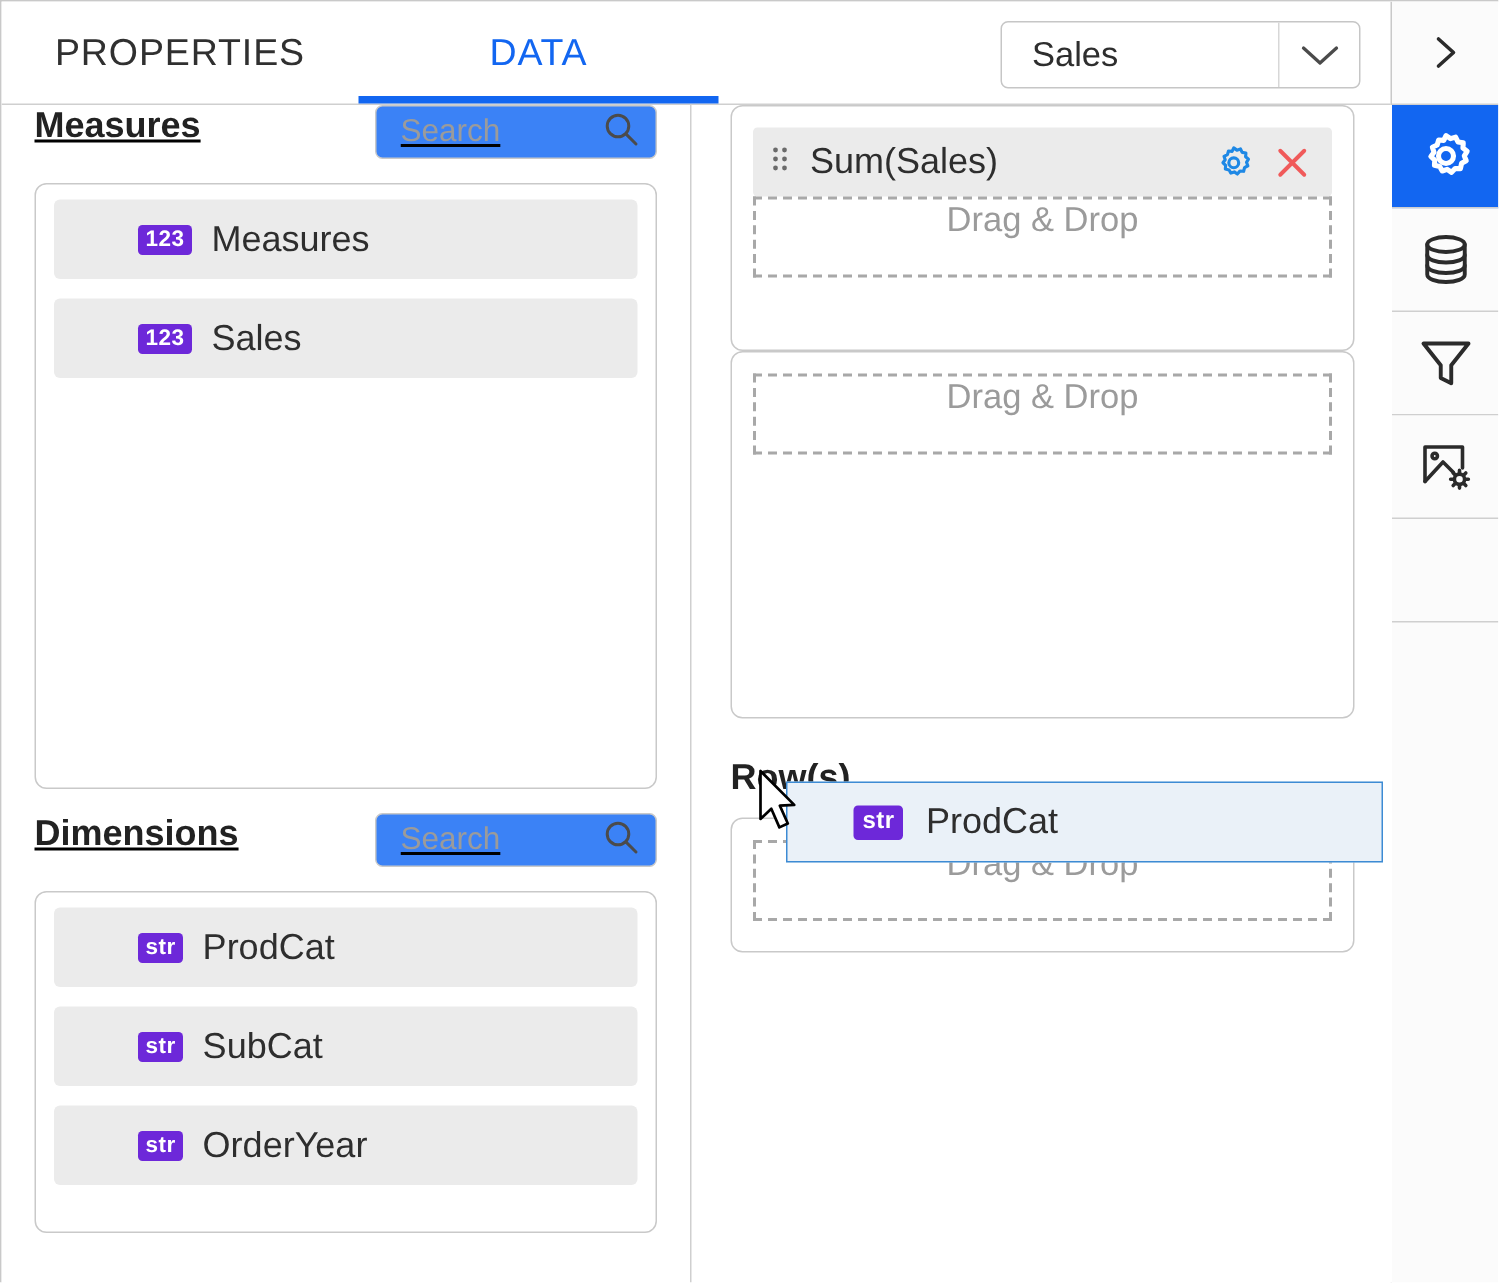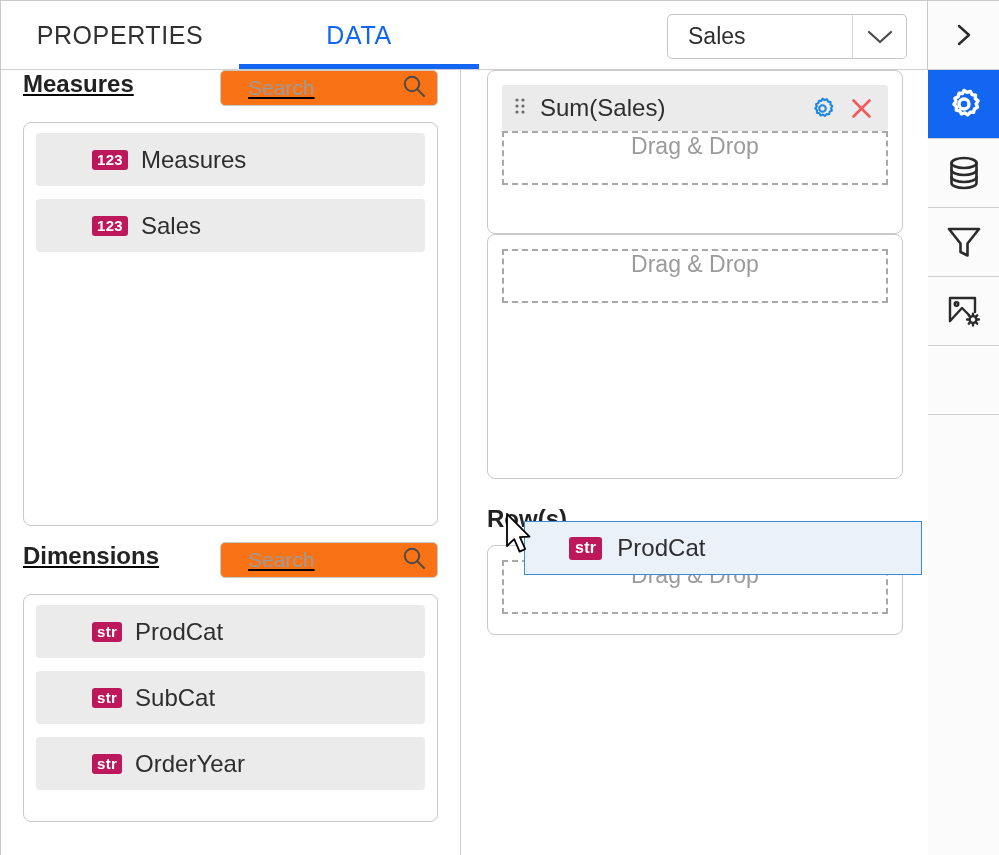--- a/index.html
+++ b/index.html
@@ -95,26 +95,26 @@
     padding: 0 22px;
     height: 46px;
     text-decoration: underline;
   }
   .section-title {
     font-size: 24px; font-weight: bold; color: #222222;
     white-space: nowrap;
   }
   .search-box {
     margin-left: auto;
-    width: 218px; height: 36px;
+    width: 188px; height: 36px;
     border: 1px solid #c9c9c9;
     border-radius: 5px;
-    background: #f97316;
+    background: #3b82f6;
     display: flex; align-items: center;
-    padding: 0 10px 0 27px;
+    padding: 0 10px 0 16px;
   }
   .search-box input {
     flex: 1; border: none; outline: none;
     font-family: "Liberation Sans", sans-serif;
     font-size: 21px; color: #2e2e2e;
     background: transparent;
     min-width: 0;
   }
   .search-box input::placeholder { color: #9b9b9b; }
   .search-box .s-icon { flex: none; margin-left: 6px; }
@@ -135,21 +135,21 @@
     background: #ebebeb;
     border-radius: 4px;
     display: flex; align-items: center;
     padding-left: 56px;
     margin-bottom: 13px;
     cursor: grab;
   }
   .field-chip:last-child { margin-bottom: 0; }
   .type-badge {
     flex: none;
-    background: #be185d;
+    background: #6d28d9;
     color: #ffffff;
     font-size: 15px; font-weight: bold;
     border-radius: 3px;
     padding: 2px 5px 3px 5px;
     line-height: 1;
     letter-spacing: .3px;
   }
   .field-label {
     margin-left: 13px;
     font-size: 24px; color: #2e2e2e;

